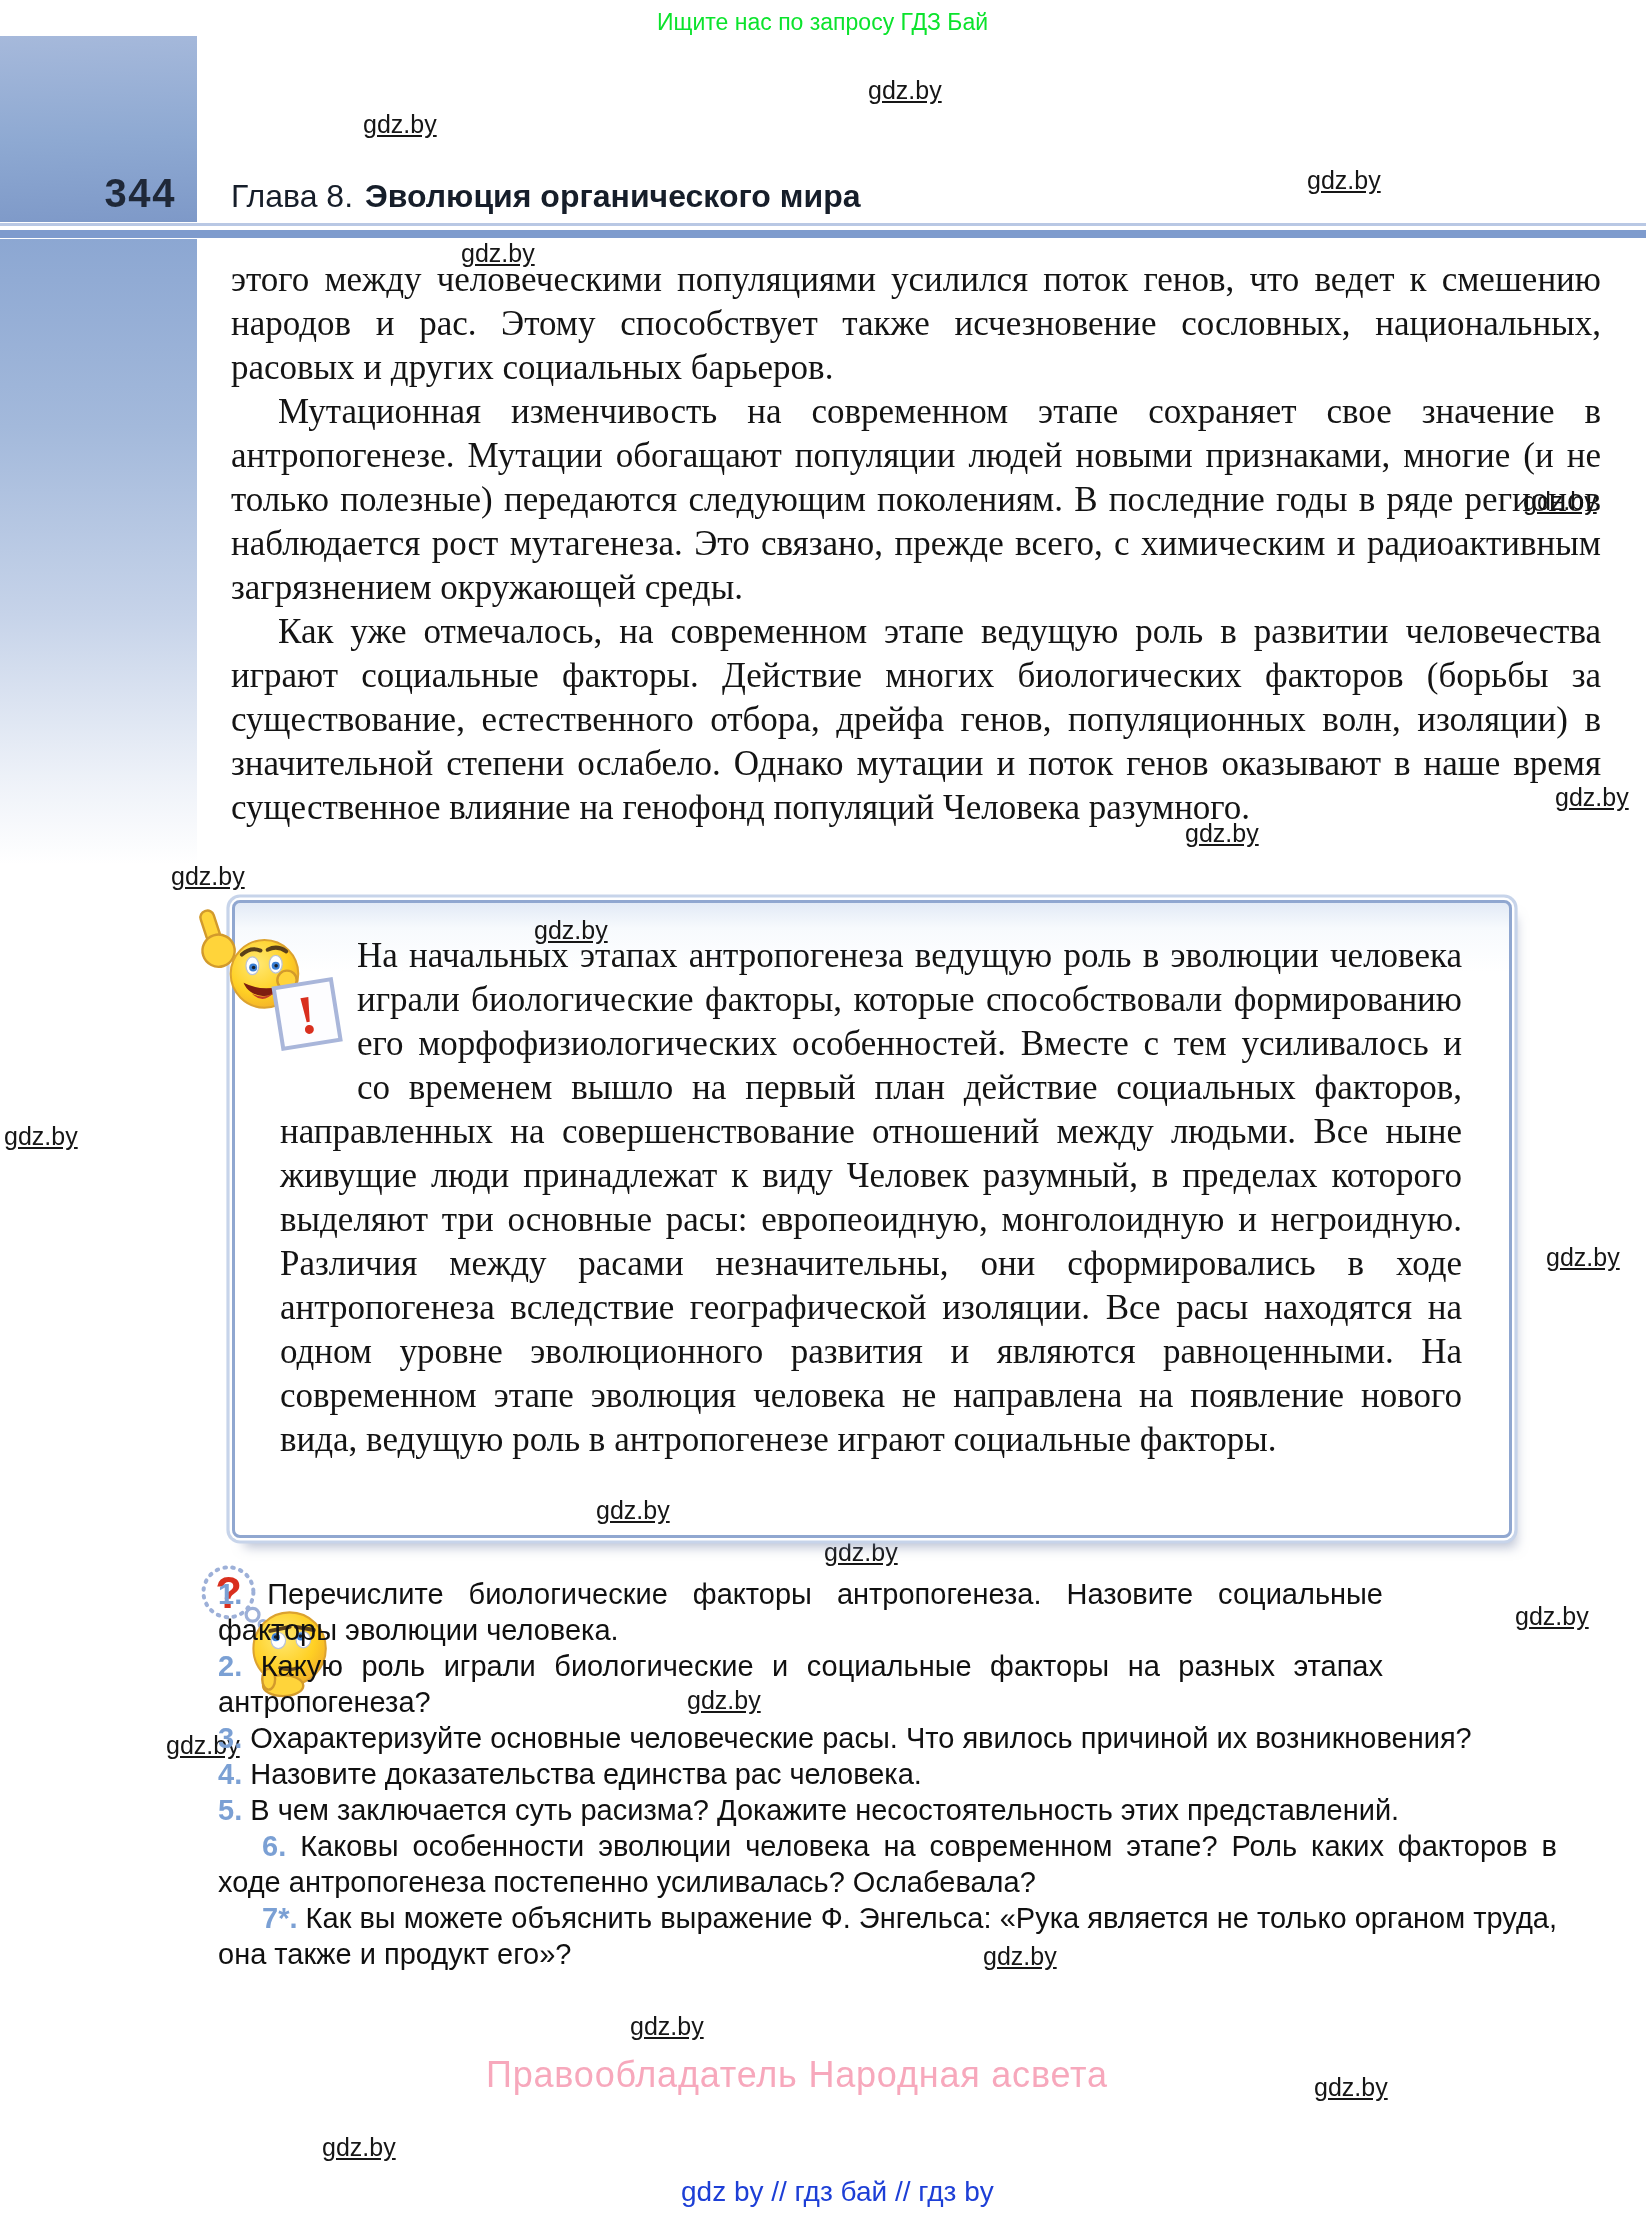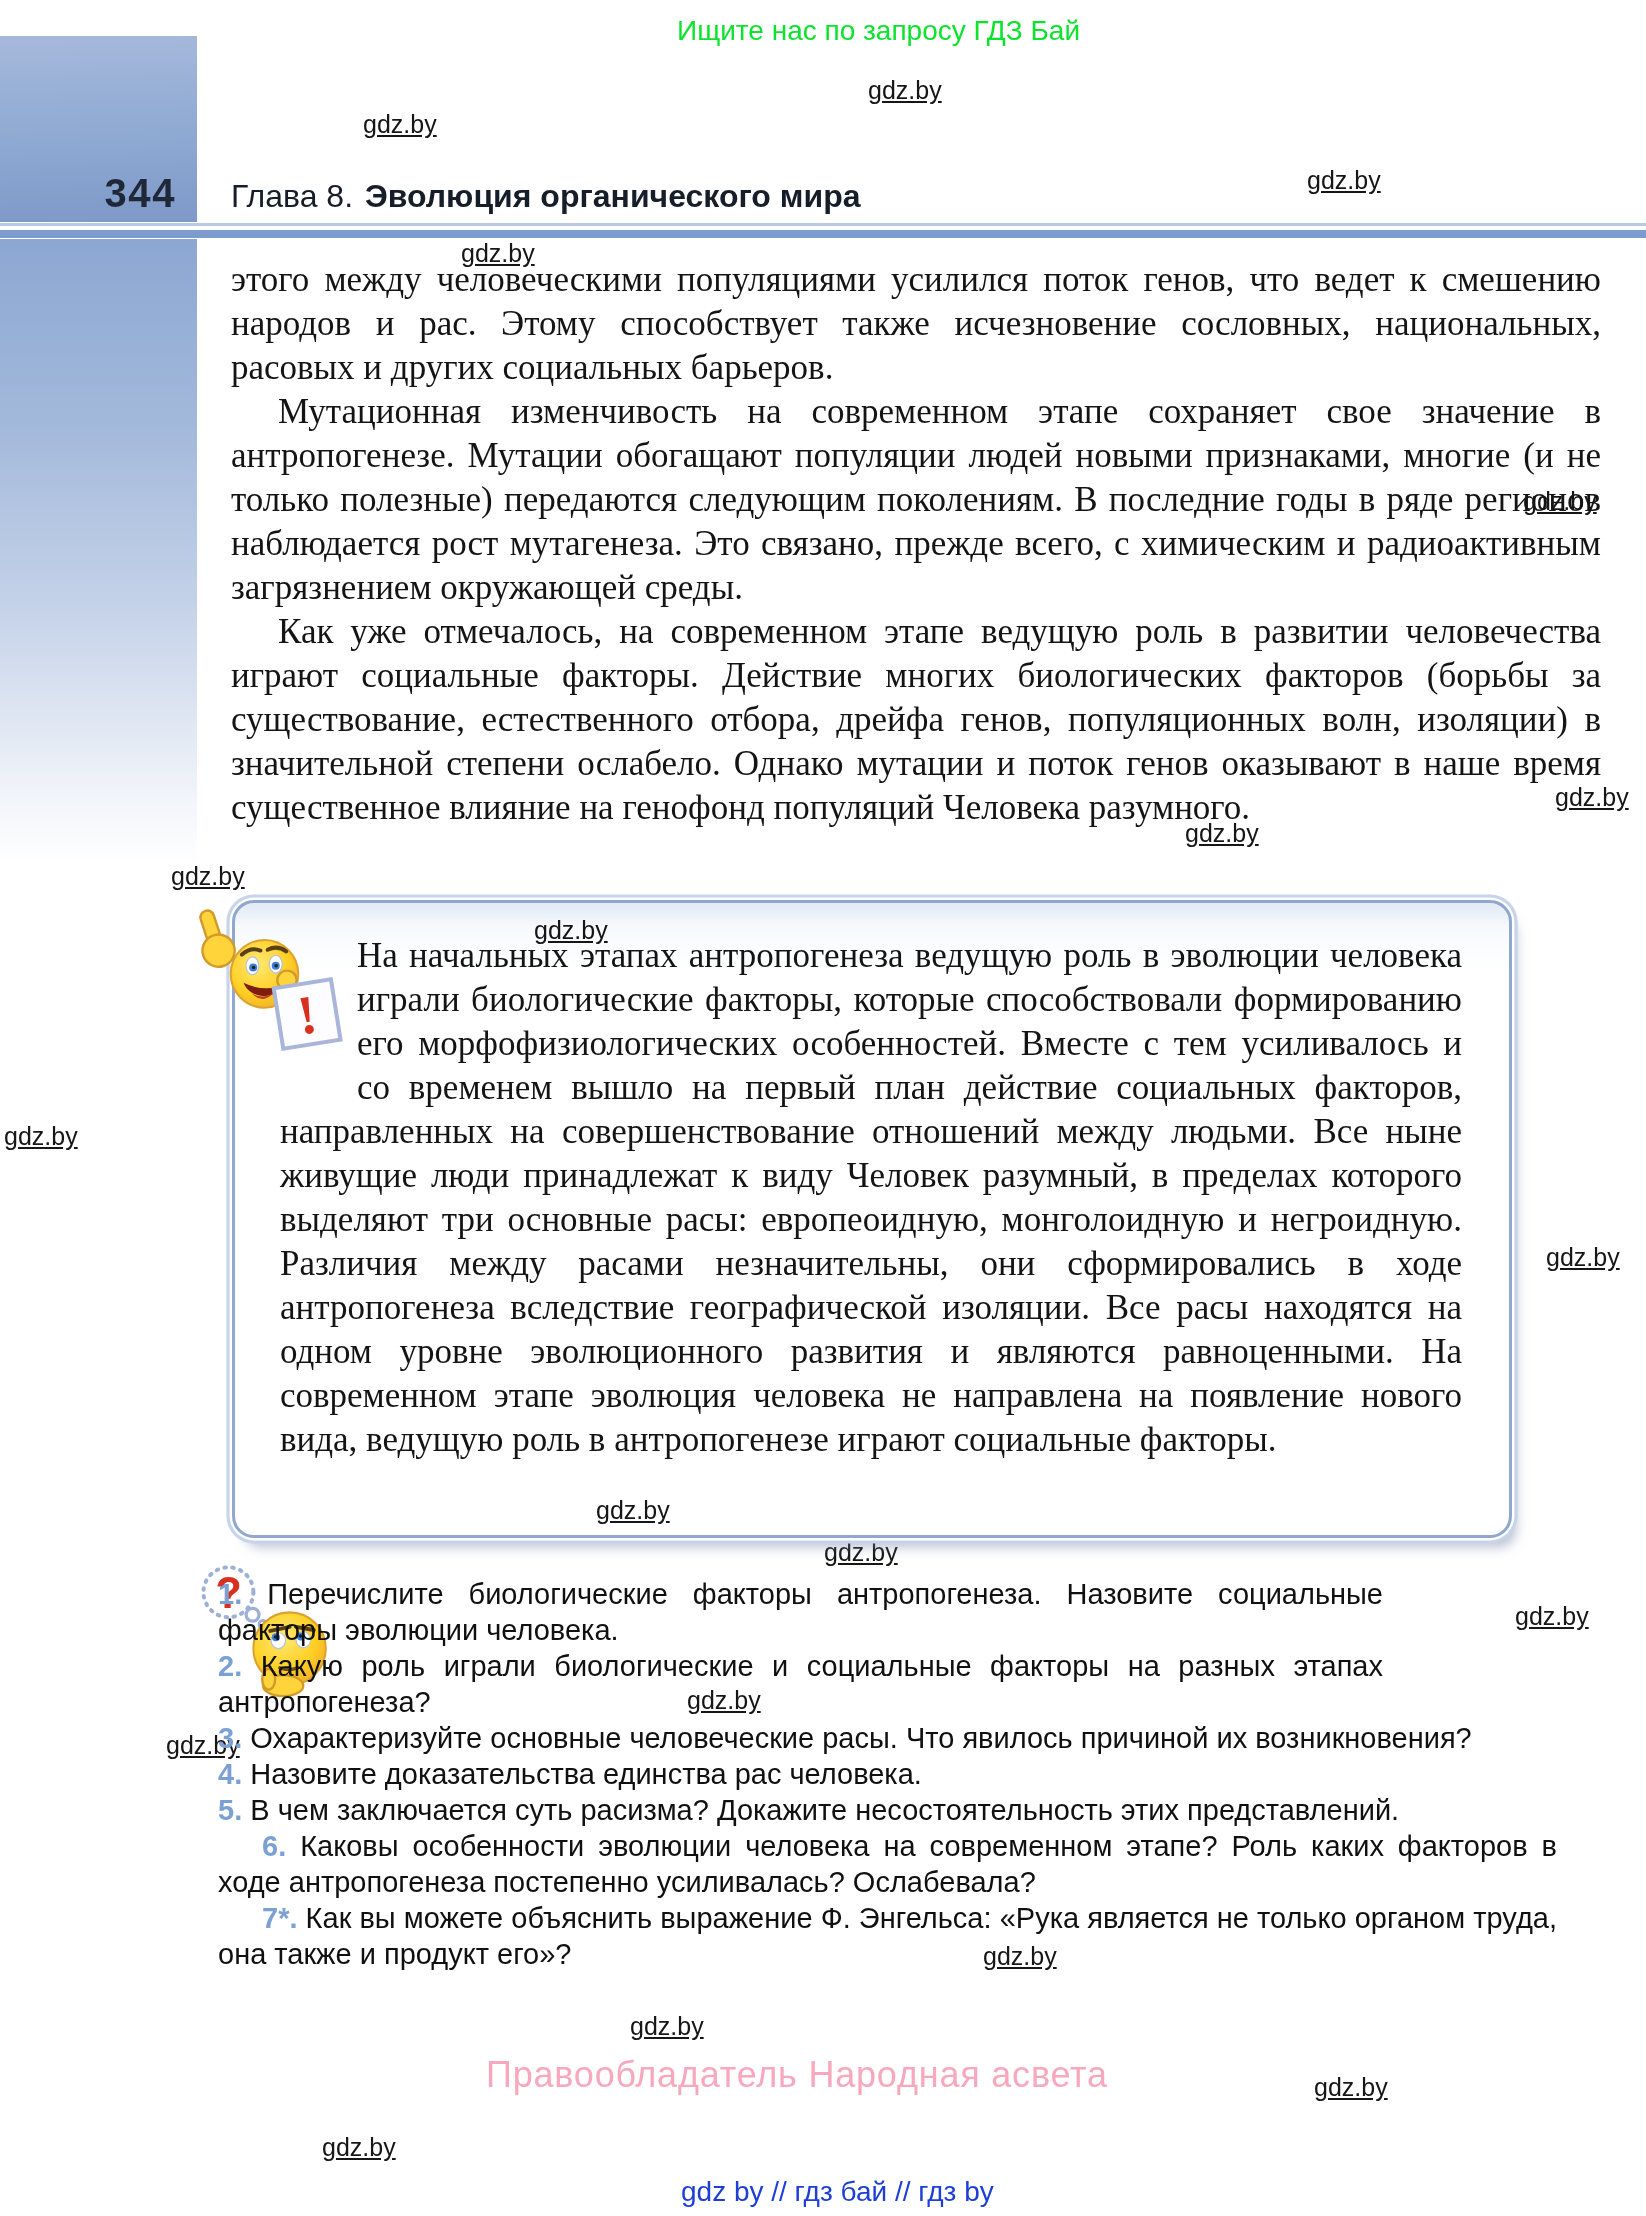--- a/index.html
+++ b/index.html
@@ -1,20 +1,20 @@
 <!DOCTYPE html>
 <html style="font-size:13px"><head>
 <meta charset="utf-8">
 <style>
   html,body{margin:0;padding:0;background:#888;}
   .page{position:relative;width:1647px;height:2216px;background:#ffffff;overflow:hidden;
         font-family:"Liberation Sans",sans-serif;}
 
-  .top-banner{position:absolute;left:657px;top:15px;font-size:28px;line-height:32px;
-              color:#0be32c;white-space:nowrap;margin-left:20px;}
+  .top-banner{position:absolute;left:657px;top:6px;font-size:23px;line-height:32px;
+              color:#0be32c;white-space:nowrap;}
 
   .wm{position:absolute;font-family:"Liberation Sans",sans-serif;font-size:25px;
       color:#161616;white-space:nowrap;text-decoration:underline;}
 
   .sidebar-top{position:absolute;left:0;top:36px;width:197px;height:186px;
                background:linear-gradient(178deg,#a6b9db 0%,#8ea9d2 55%,#7e99c8 100%);}
   .pagenum{position:absolute;right:21px;bottom:6.4px;font-weight:bold;font-size:40px;
            color:#1f2838;letter-spacing:1.6px;}
 
   .chapter{position:absolute;left:231px;top:178px;font-size:32px;color:#161e2a;white-space:nowrap;}
@@ -27,21 +27,21 @@
   .sidebar-gradient{position:absolute;left:0;top:239px;width:197px;height:625px;
       background:linear-gradient(180deg,#8ca7d2 0%,#a3b9db 30%,#c6d3e9 60%,#edf1f8 86%,#ffffff 100%);}
 
   .body-text{position:absolute;left:231px;top:258px;width:1370px;
              font-family:"Liberation Serif","DejaVu Serif",serif;font-size:35px;line-height:44px;
              text-align:justify;color:#141414;}
   .body-text p{margin:0;}
   .p-ind{text-indent:47px;}
 
   .info-box{position:absolute;left:232px;top:900px;width:1280px;height:638px;box-sizing:border-box;
-            border:3.2px solid #90a7d0;border-radius:22px;
+            border:3.2px solid #90a7d0;border-radius:8px;
             box-shadow:0 0 0 2.4px #ffffff,0 0 0 5.6px #c7d4ea,8px 13px 11.3px -4.8px rgba(115,130,165,.5);
             background:linear-gradient(180deg,#e2eaf6 0%,#f7fafd 4%,#ffffff 11%);
             padding:31px 47px 24px 45px;}
   .box-text{margin:0;font-family:"Liberation Serif","DejaVu Serif",serif;font-size:35px;
             line-height:44px;text-align:justify;color:#141414;}
   .emoji-spacer{float:left;width:77px;height:135px;}
 
   .icon-exclaim{position:absolute;left:184px;top:903px;width:173px;height:153px;}
   .icon-think{position:absolute;left:193px;top:1560px;width:161px;height:145px;}
 

